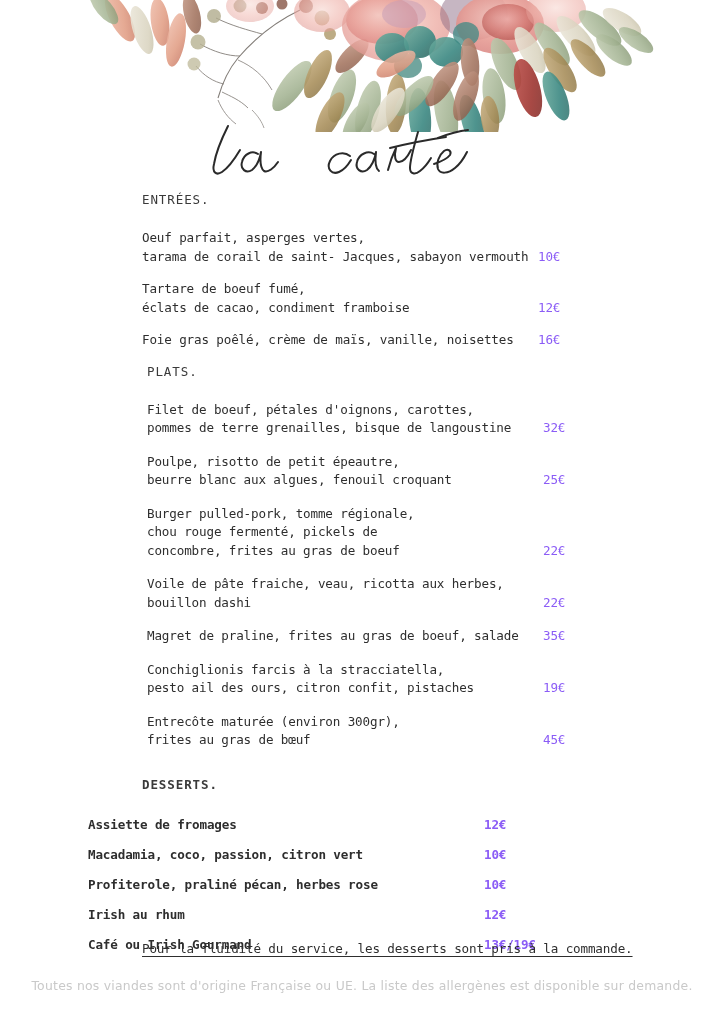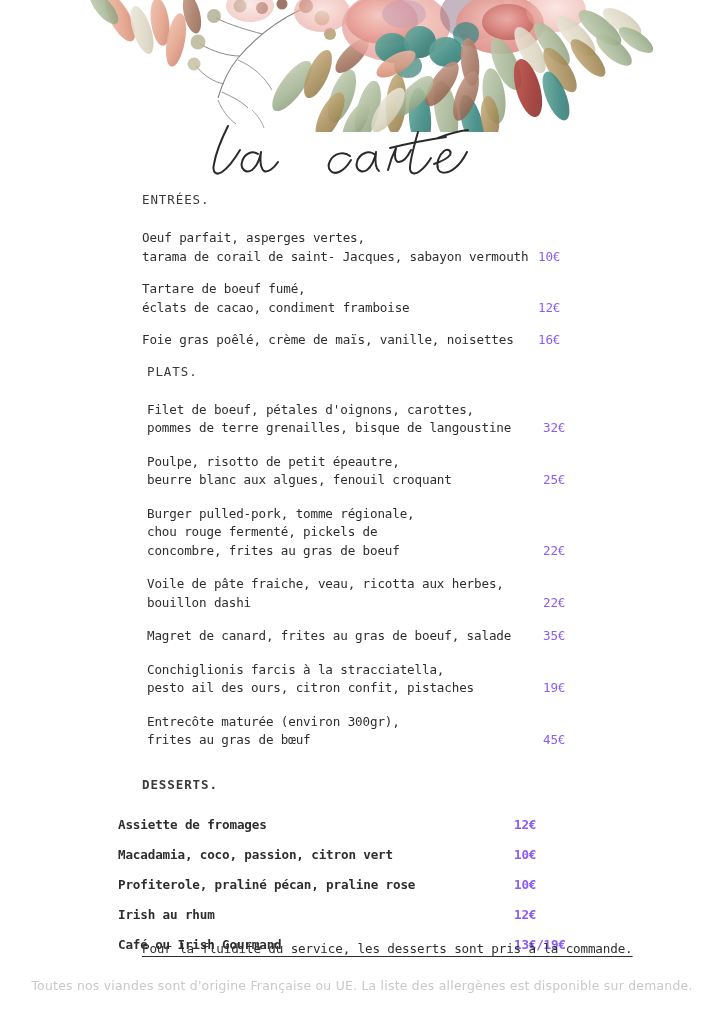--- a/index.html
+++ b/index.html
@@ -88,21 +88,21 @@
   }
 
   
   .sec-entrees .section-title { margin-left: 142px; }
   .sec-entrees .menu-item { margin-left: 142px; }
 
   .sec-plats .section-title { margin-left: 147px; }
   .sec-plats .menu-item { margin-left: 147px; }
 
   .sec-desserts .section-title { margin-left: 142px; }
-  .sec-desserts .menu-item { margin-left: 118px; }
+  .sec-desserts .menu-item { margin-left: 88px; }
 
   .sec-entrees { margin-top: 0px; }
   .sec-entrees .items { margin-top: 22px; }
   .sec-entrees .menu-item { margin-bottom: 14px; }
 
   .sec-plats { margin-top: 4px; }
   .sec-plats .items { margin-top: 22px; }
   .sec-plats .menu-item { margin-bottom: 15px; }
 
   .sec-desserts { margin-top: 27px; font-weight: bold; }
@@ -355,21 +355,21 @@
 chou rouge fermenté, pickels de
 concombre, frites au gras de boeuf</div>
           <div class="item-price">22€</div>
         </div>
         <div class="menu-item">
           <div class="item-name">Voile de pâte fraiche, veau, ricotta aux herbes,
 bouillon dashi</div>
           <div class="item-price">22€</div>
         </div>
         <div class="menu-item">
-          <div class="item-name">Magret de canard, frites au gras de boeuf, salade</div>
+          <div class="item-name">Magret de praline, frites au gras de boeuf, salade</div>
           <div class="item-price">35€</div>
         </div>
         <div class="menu-item">
           <div class="item-name">Conchiglionis farcis à la stracciatella,
 pesto ail des ours, citron confit, pistaches</div>
           <div class="item-price">19€</div>
         </div>
         <div class="menu-item">
           <div class="item-name">Entrecôte maturée (environ 300gr),
 frites au gras de bœuf</div>
@@ -383,21 +383,21 @@
       <div class="items">
         <div class="menu-item">
           <div class="item-name">Assiette de fromages</div>
           <div class="item-price">12€</div>
         </div>
         <div class="menu-item">
           <div class="item-name">Macadamia, coco, passion, citron vert</div>
           <div class="item-price">10€</div>
         </div>
         <div class="menu-item">
-          <div class="item-name">Profiterole, praliné pécan, praline rose</div>
+          <div class="item-name">Profiterole, praliné pécan, herbes rose</div>
           <div class="item-price">10€</div>
         </div>
         <div class="menu-item">
           <div class="item-name">Irish au rhum</div>
           <div class="item-price">12€</div>
         </div>
         <div class="menu-item">
           <div class="item-name">Café ou Irish Gourmand</div>
           <div class="item-price">13€/19€</div>
         </div>

